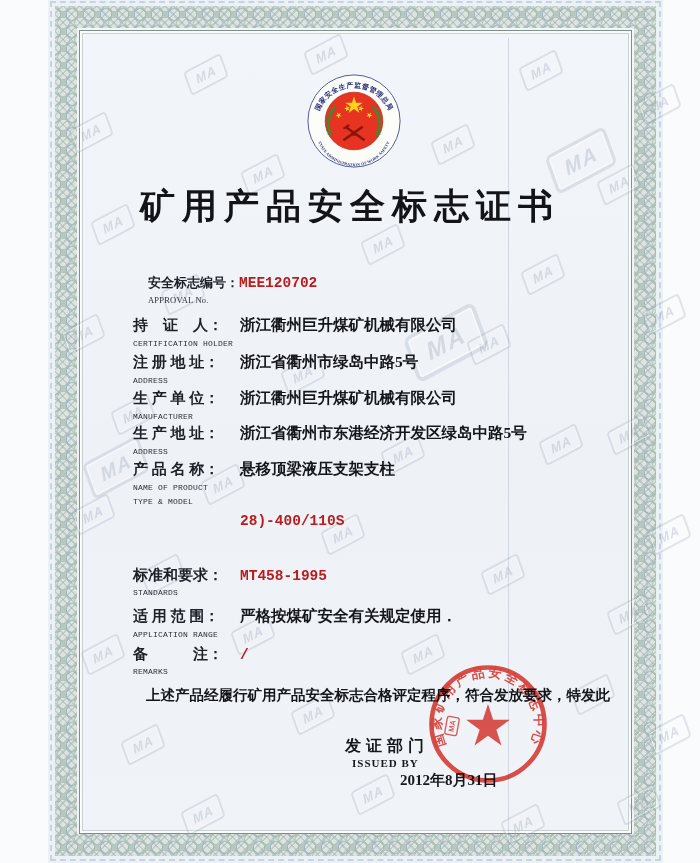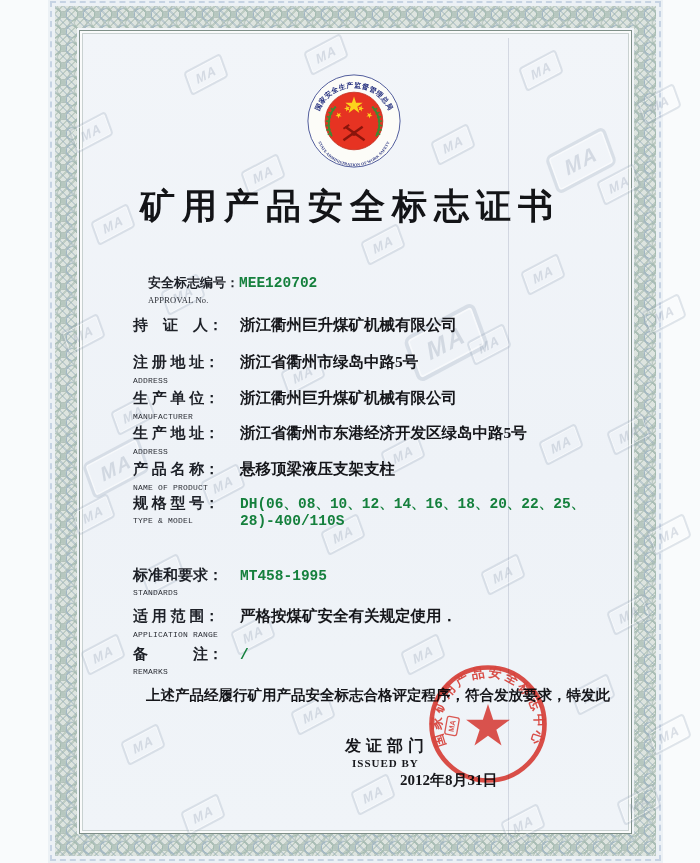--- a/index.html
+++ b/index.html
@@ -55,21 +55,21 @@
     font-size:35px; font-weight:900; letter-spacing:7px; color:#131417;
     font-family:"DejaVu Serif","Liberation Serif",serif; white-space:nowrap;
   }
   .title-en{
     position:absolute; left:0; top:228px; width:700px; text-align:center;
     font-size:15.2px; font-weight:700; letter-spacing:.2px; color:#1b1d22;
     font-family:"Liberation Serif",serif; white-space:nowrap;
   }
   .lab-zh{font-weight:700; font-size:15px; color:#1d2027; white-space:nowrap;}
   .lab-en{font:400 8px "Liberation Mono",monospace; color:#2a2d34; letter-spacing:.2px; margin-top:3px; white-space:nowrap;}
-  .mono-val{font:700 14.5px "Liberation Mono","DejaVu Sans Mono",monospace; color:#15803d; white-space:nowrap;}
+  .mono-val{font:700 14.5px "Liberation Mono","DejaVu Sans Mono",monospace; color:#b91c1c; white-space:nowrap;}
   .zh-val{font-weight:700; font-size:15.5px; color:#15161a; white-space:nowrap;}
   .toprow{position:absolute; top:274px;}
   .toprow .inline{display:flex; align-items:baseline;}
   .row{position:absolute; left:133px;}
   .row .inline{display:flex; align-items:baseline;}
   .row .lab-zh{display:inline-block; width:107px;}
   .val2{position:absolute; left:240px; top:513px;}
   .statement{position:absolute; left:110px; top:684px; width:500px;
     font-weight:700; font-size:14.5px; line-height:23px; color:#15161a;}
   .statement .l1{text-indent:36px; white-space:nowrap;}
@@ -174,20 +174,21 @@
       </div>
       <div class="lab-en" style="font-size:8.5px; font-family:'Liberation Serif',serif;">APPROVAL No.</div>
     </div>
 
 
     <div class="row" style="top:315px;">
       <div class="inline">
           <span class="lab-zh">持　证　人：</span>
           <span class="zh-val">浙江衢州巨升煤矿机械有限公司</span>
         </div>
+      <div class="lab-en">CERTIFICATION HOLDER</div>
     </div>
     <div class="row" style="top:352px;">
       <div class="inline">
           <span class="lab-zh">注 册 地 址：</span>
           <span class="zh-val">浙江省衢州市绿岛中路5号</span>
         </div>
       <div class="lab-en">ADDRESS</div>
     </div>
     <div class="row" style="top:388px;">
       <div class="inline">
@@ -204,24 +205,20 @@
       <div class="lab-en">ADDRESS</div>
     </div>
     <div class="row" style="top:459px;">
       <div class="inline">
           <span class="lab-zh">产 品 名 称：</span>
           <span class="zh-val">悬移顶梁液压支架支柱</span>
         </div>
       <div class="lab-en">NAME OF PRODUCT</div>
     </div>
     <div class="row" style="top:494px;">
-      <div class="inline">
-          <span class="lab-zh">规 格 型 号：</span>
-          <span class="mono-val">DH(06、08、10、12、14、16、18、20、22、25、</span>
-        </div>
       <div class="lab-en">TYPE &amp; MODEL</div>
     </div>
     <div class="val2 mono-val">28)-400/110S</div>
     <div class="row" style="top:566px;">
       <div class="inline">
           <span class="lab-zh">标准和要求：</span>
           <span class="mono-val">MT458-1995</span>
         </div>
       <div class="lab-en">STANDARDS</div>
     </div>

